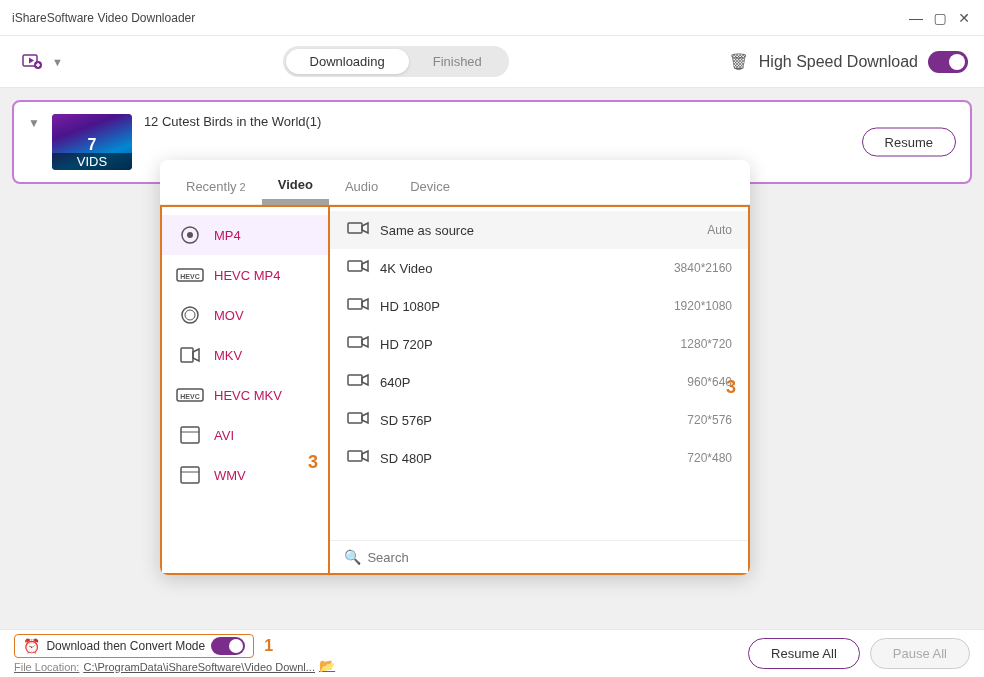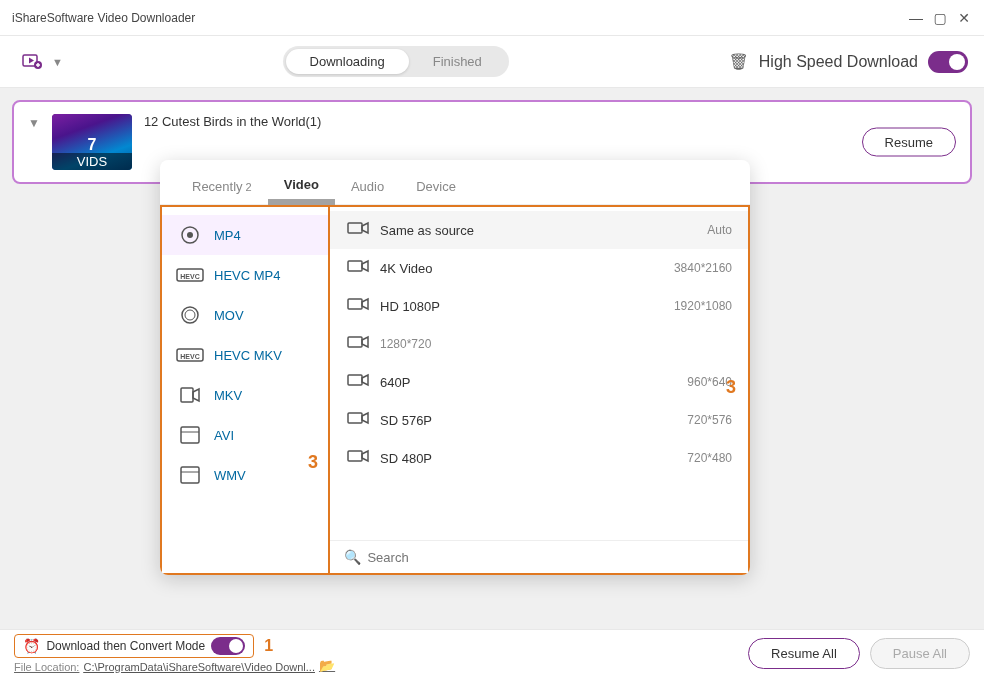--- a/index.html
+++ b/index.html
@@ -216,21 +216,21 @@
       width: 590px;
       background: #fff;
       border-radius: 8px;
       box-shadow: 0 4px 20px rgba(0,0,0,0.18);
       z-index: 10;
       padding: 0;
       overflow: hidden;
     }
     .format-tabs {
       display: flex;
-      padding: 10px 16px 0;
+      padding: 10px 10px 0;
       gap: 0;
       border-bottom: 1px solid #eee;
     }
     .format-tab {
       padding: 7px 16px;
       font-size: 13px;
       cursor: pointer;
       color: #888;
       border: none;
       background: transparent;
@@ -272,21 +272,21 @@
     .format-item-icon {
       width: 28px;
       height: 22px;
       display: flex;
       align-items: center;
       justify-content: center;
       flex-shrink: 0;
     }
     .format-item-label {
       font-size: 13px;
-      color: #0369a1;
+      color: #be185d;
     }
     .orange-badge {
       color: #e07820;
       font-size: 18px;
       font-weight: bold;
       position: absolute;
       right: 8px;
     }
     .format-right {
       flex: 1;
@@ -563,36 +563,36 @@
             <svg width="22" height="22" viewBox="0 0 22 22">
                 <circle cx="11" cy="11" r="8" stroke="#555" stroke-width="1.5" fill="none"></circle>
                 <circle cx="11" cy="11" r="5" stroke="#555" stroke-width="1" fill="none"></circle>
               </svg>
           </div>
           <span class="format-item-label">MOV</span>
         </div>
 
         <div class="format-item">
           <div class="format-item-icon">
+            <svg width="22" height="20" viewBox="0 0 22 20">
+                <rect x="2" y="3" width="12" height="14" rx="1" stroke="#555" stroke-width="1.5" fill="none"></rect>
+                <polygon points="14,7 20,4 20,16 14,13" stroke="#555" stroke-width="1.5" fill="none"></polygon>
+              </svg>
+          </div>
+          <span class="format-item-label">MKV</span>
+        </div>
+
+        <div class="format-item">
+          <div class="format-item-icon">
             <svg width="28" height="18" viewBox="0 0 28 18">
                 <rect x="1" y="3" width="26" height="12" rx="2" stroke="#555" stroke-width="1.5" fill="none"></rect>
                 <text x="14" y="13" text-anchor="middle" font-size="7" font-weight="bold" fill="#555">HEVC</text>
               </svg>
           </div>
           <span class="format-item-label">HEVC MKV</span>
-        </div>
-
-        <div class="format-item">
-          <div class="format-item-icon">
-            <svg width="22" height="20" viewBox="0 0 22 20">
-                <rect x="2" y="3" width="12" height="14" rx="1" stroke="#555" stroke-width="1.5" fill="none"></rect>
-                <polygon points="14,7 20,4 20,16 14,13" stroke="#555" stroke-width="1.5" fill="none"></polygon>
-              </svg>
-          </div>
-          <span class="format-item-label">MKV</span>
         </div>
 
         <div class="format-item">
           <div class="format-item-icon">
             <svg width="22" height="20" viewBox="0 0 22 20">
                 <rect x="2" y="2" width="18" height="16" rx="1.5" stroke="#555" stroke-width="1.5" fill="none"></rect>
                 <line x1="2" y1="7" x2="20" y2="7" stroke="#555" stroke-width="1"></line>
               </svg>
           </div>
           <span class="format-item-label">AVI</span>
@@ -647,20 +647,21 @@
             <span class="quality-res">1920*1080</span>
           </div>
 
           <div class="quality-item">
             <div class="quality-item-icon">
               <svg width="22" height="18" viewBox="0 0 22 18">
                   <rect x="1" y="2" width="14" height="10" rx="1" stroke="#555" stroke-width="1.5" fill="none"></rect>
                   <polygon points="15,5 21,2 21,12 15,9" stroke="#555" stroke-width="1.5" fill="none"></polygon>
                 </svg>
             </div>
+            <span class="quality-name">HD 720P</span>
             <span class="quality-res">1280*720</span>
           </div>
 
           <div class="quality-item">
             <div class="quality-item-icon">
               <svg width="22" height="18" viewBox="0 0 22 18">
                   <rect x="1" y="2" width="14" height="10" rx="1" stroke="#555" stroke-width="1.5" fill="none"></rect>
                   <polygon points="15,5 21,2 21,12 15,9" stroke="#555" stroke-width="1.5" fill="none"></polygon>
                 </svg>
             </div>

